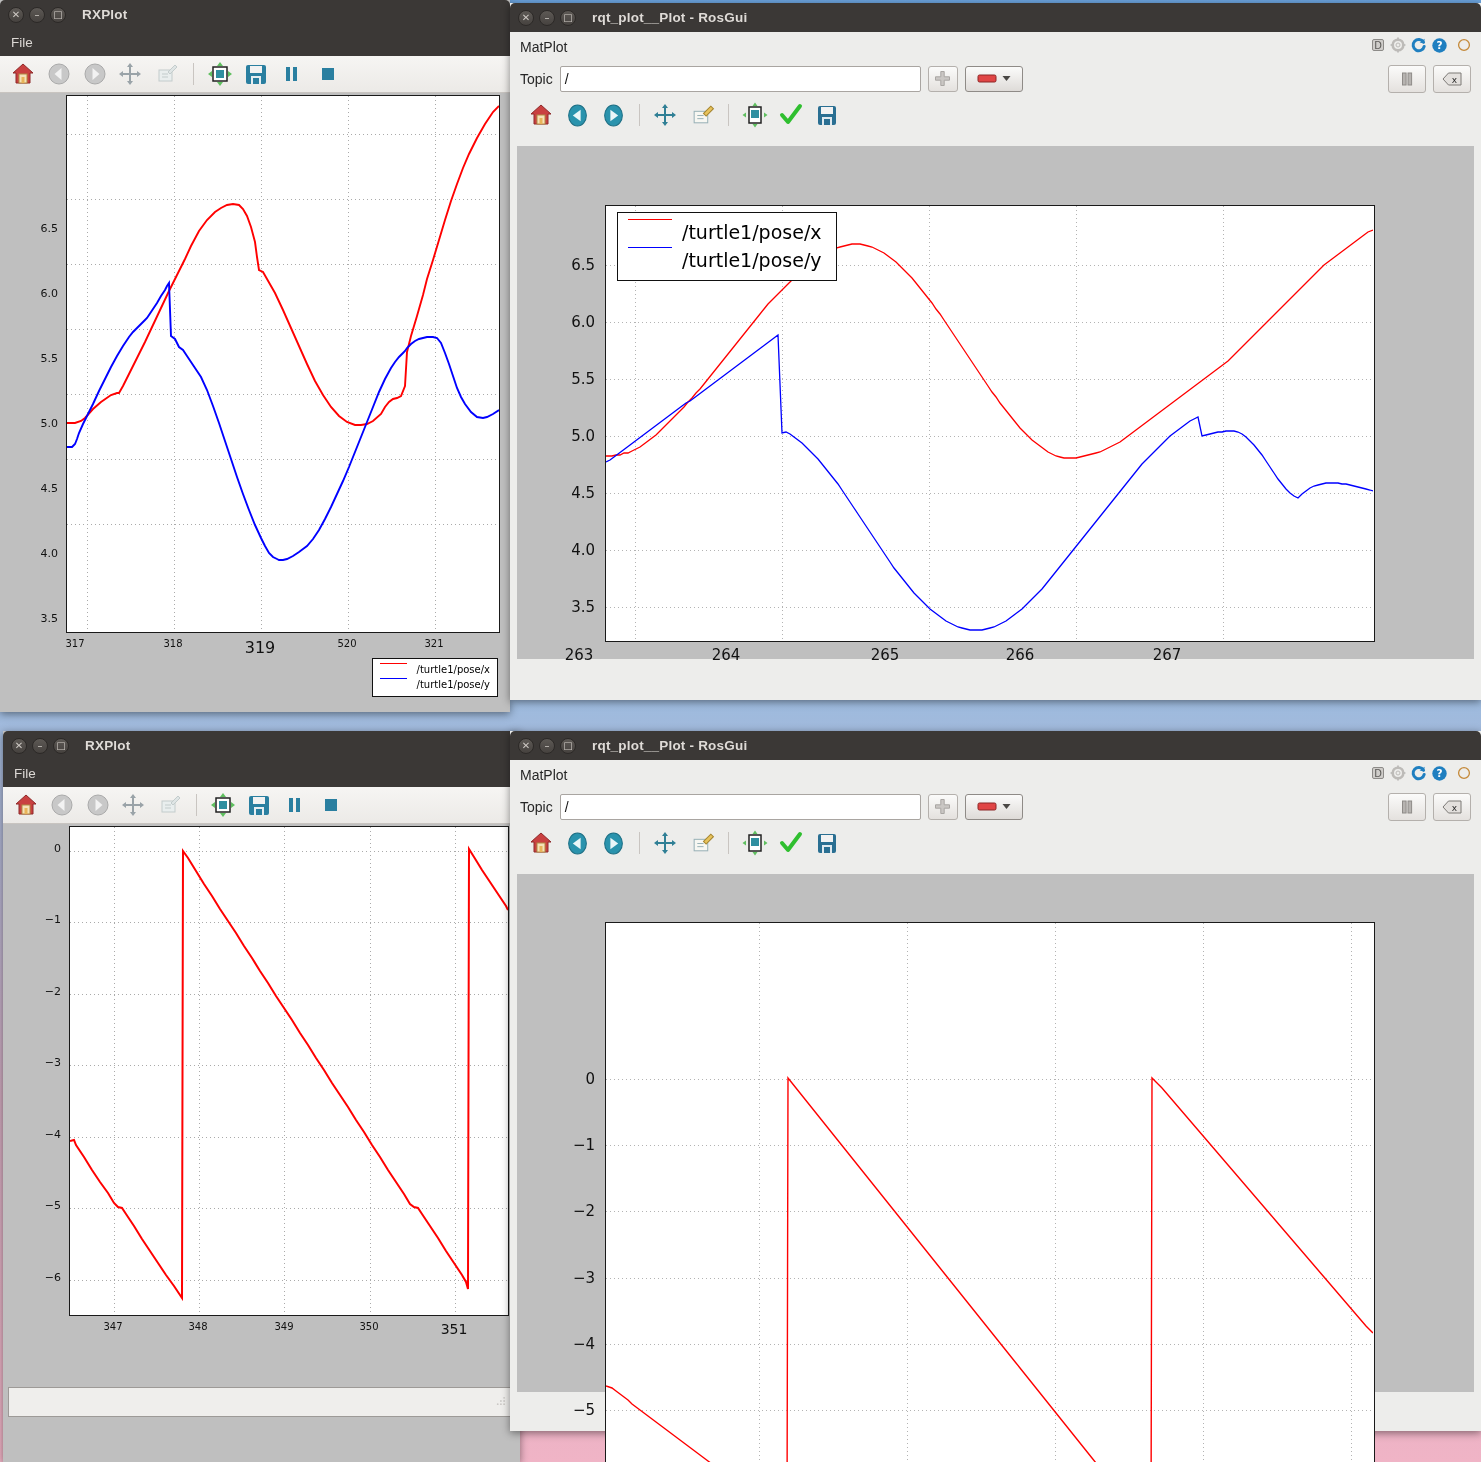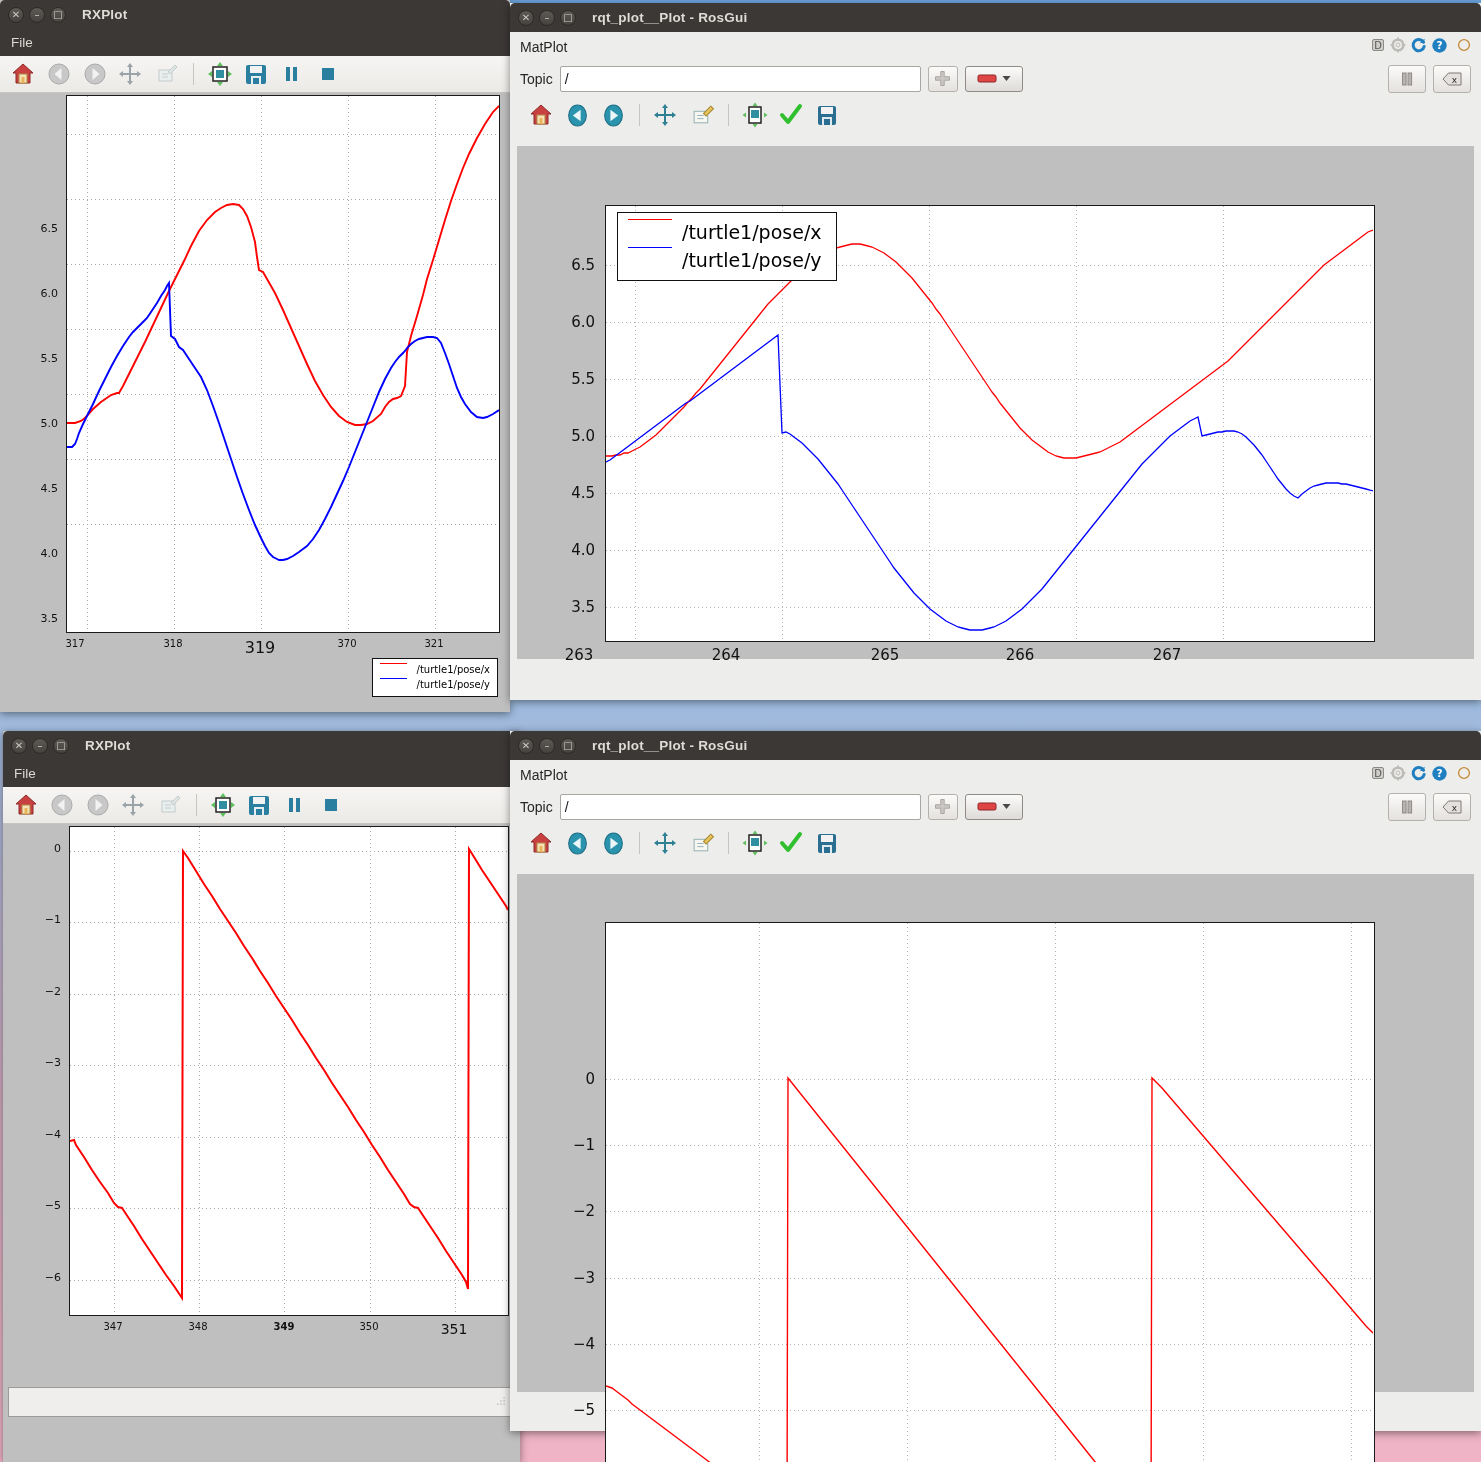--- a/index.html
+++ b/index.html
@@ -167,21 +167,21 @@
     <div class="ytick" style="left:18px; top:194px; width:40px; font-size:11px;">6.0</div>
     <div class="ytick" style="left:18px; top:259px; width:40px; font-size:11px;">5.5</div>
     <div class="ytick" style="left:18px; top:324px; width:40px; font-size:11px;">5.0</div>
     <div class="ytick" style="left:18px; top:389px; width:40px; font-size:11px;">4.5</div>
     <div class="ytick" style="left:18px; top:454px; width:40px; font-size:11px;">4.0</div>
     <div class="ytick" style="left:18px; top:519px; width:40px; font-size:11px;">3.5</div>
 
     <div class="xtick" style="left:55px; top:545px; width:40px; font-size:10px;">317</div>
     <div class="xtick" style="left:153px; top:545px; width:40px; font-size:10px;">318</div>
     <div class="xtick" style="left:240px; top:545px; width:40px; font-size:16px;">319</div>
-    <div class="xtick" style="left:327px; top:545px; width:40px; font-size:10px;">370</div>
+    <div class="xtick" style="left:327px; top:545px; width:40px; font-size:10px;">520</div>
     <div class="xtick" style="left:414px; top:545px; width:40px; font-size:10px;">321</div>
 
     <div class="axes" style="left:66px; top:2px; width:434px; height:538px;">
       <svg width="432" height="536" viewBox="0 0 432 536" preserveAspectRatio="none">
         <g stroke="#aaa" stroke-width="1" stroke-dasharray="1,3">
           <line x1="0" y1="38.5" x2="432" y2="38.5"></line>
           <line x1="0" y1="103.5" x2="432" y2="103.5"></line>
           <line x1="0" y1="168.5" x2="432" y2="168.5"></line>
           <line x1="0" y1="233.5" x2="432" y2="233.5"></line>
           <line x1="0" y1="298.5" x2="432" y2="298.5"></line>
@@ -475,21 +475,21 @@
     <div class="ytick" style="left:18px; top:18px; width:40px; font-size:11px;">0</div>
     <div class="ytick" style="left:16px; top:89px; width:42px; font-size:11px;">−1</div>
     <div class="ytick" style="left:16px; top:161px; width:42px; font-size:11px;">−2</div>
     <div class="ytick" style="left:16px; top:232px; width:42px; font-size:11px;">−3</div>
     <div class="ytick" style="left:16px; top:304px; width:42px; font-size:11px;">−4</div>
     <div class="ytick" style="left:16px; top:375px; width:42px; font-size:11px;">−5</div>
     <div class="ytick" style="left:16px; top:447px; width:42px; font-size:11px;">−6</div>
 
     <div class="xtick" style="left:90px; top:497px; width:40px; font-size:10px;">347</div>
     <div class="xtick" style="left:175px; top:497px; width:40px; font-size:10px;">348</div>
-    <div class="xtick" style="left:261px; top:497px; width:40px; font-size:10px;font-weight:bold;">349</div>
+    <div class="xtick" style="left:261px; top:497px; width:40px; font-size:10px;">349</div>
     <div class="xtick" style="left:346px; top:497px; width:40px; font-size:10px;">350</div>
     <div class="xtick" style="left:431px; top:497px; width:40px; font-size:14px;">351</div>
 
     <div class="axes" style="left:66px; top:2px; width:440px; height:490px;">
       <svg width="438" height="488" viewBox="0 0 438 488" preserveAspectRatio="none">
         <g stroke="#aaa" stroke-width="1" stroke-dasharray="1,3">
           <line x1="0" y1="24.5" x2="438" y2="24.5"></line>
           <line x1="0" y1="95.5" x2="438" y2="95.5"></line>
           <line x1="0" y1="167.5" x2="438" y2="167.5"></line>
           <line x1="0" y1="238.5" x2="438" y2="238.5"></line>

